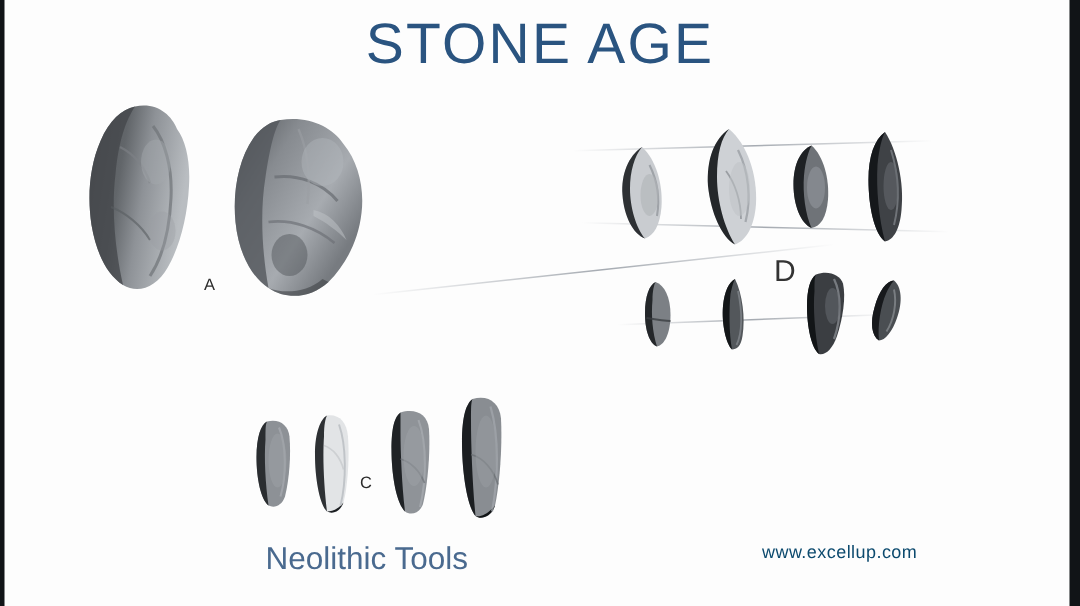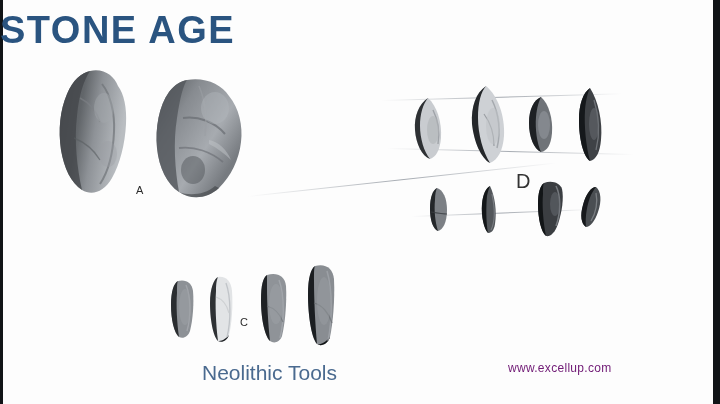--- a/index.html
+++ b/index.html
@@ -24,51 +24,52 @@
   }
   .edge.left  { left: 0;  width: 3px; }
   .edge.right { right: 0; width: 7px; }
   .edge-soft.left  { left: 3px;  width: 2px; background: #9aa0a6; opacity: .5; }
   .edge-soft.right { right: 7px; width: 2px; background: #9aa0a6; opacity: .5; }
 
   #title {
     position: absolute;
     left: 0; right: 0;
     top: 9px;
+    text-align: center;
     font-size: 38px;
-    font-weight: bold;
+    font-weight: normal;
     letter-spacing: 1.5px;
     color: #2a5480;
   }
 
   .group-label {
     position: absolute;
     font-size: 21px;
     color: #4a6a8f;
     white-space: nowrap;
   }
   #label-palaeolithic { left: 84px;  top: 224px; }
   #label-mesolithic   { left: 424px; top: 287px; }
-  #label-neolithic    { left: 177px; top: 361px; margin-left: 25px; }
+  #label-neolithic    { left: 177px; top: 361px; }
 
   .fig-letter {
     position: absolute;
     color: #2b2b2b;
     white-space: nowrap;
   }
   #letter-a { left: 136px; top: 184px; font-size: 11px; }
   #letter-c { left: 240px; top: 316px; font-size: 11px; }
   #letter-d { left: 516px; top: 170px; font-size: 20px; color: #333; }
 
   #watermark {
     position: absolute;
     left: 508px;
     top: 361px;
     font-size: 12px;
-    color: #701a75;
+    color: #0c4a6e;
     letter-spacing: .3px;
     white-space: nowrap;
   }
 
   
   .guide {
     position: absolute;
     height: 1px;
     background: linear-gradient(90deg, rgba(170,175,182,0), rgba(150,156,164,.85), rgba(170,175,182,0));
     transform-origin: left center;

